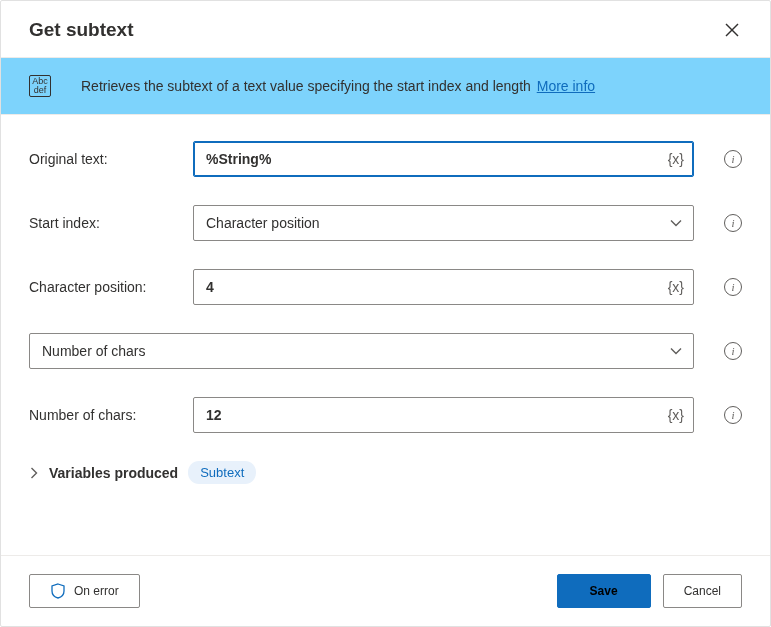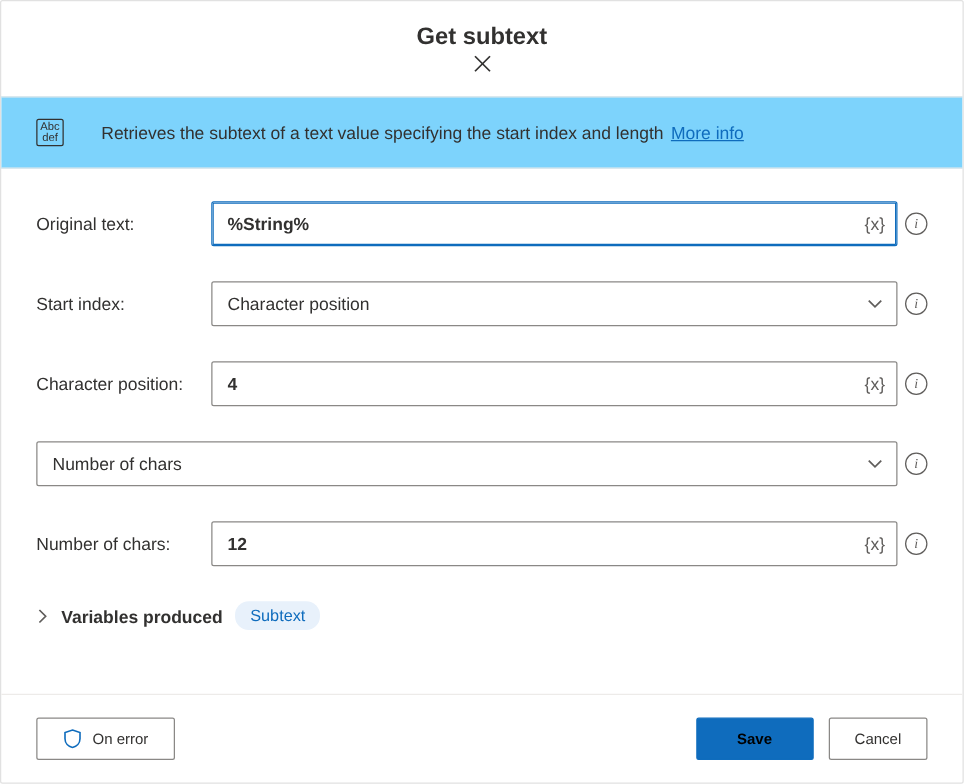--- a/index.html
+++ b/index.html
@@ -13,21 +13,20 @@
     display: flex;
     flex-direction: column;
     border: 1px solid #e1e1e1;
     border-radius: 2px;
   }
   .header {
     display: flex;
     justify-content: space-between;
     align-items: center;
     padding: 18px 28px 16px 28px;
-    flex-direction: column;
   }
   .title { font-size: 19px; font-weight: 600; }
   .close-btn { cursor: pointer; width:20px; height:20px; display:flex; align-items:center; justify-content:center; color:#323130; }
   .info-banner {
     background: #7dd3fc;
     padding: 17px 28px;
     display: flex;
     align-items: center;
     gap: 30px;
     font-size: 14px;
@@ -50,21 +49,21 @@
   .body {
     flex: 1;
     padding: 26px 28px 10px 28px;
     overflow: auto;
   }
   .section-title { font-size: 19px; font-weight: 400; margin-bottom: 26px; color:#323130; }
   .row {
     display: flex;
     align-items: center;
     margin-bottom: 28px;
-    gap: 0;
+    gap: 24px;
   }
   .row-label {
     width: 140px;
     font-size: 14px;
     color: #323130;
     flex-shrink:0;
   }
   .field-wrap {
     flex: 1;
     position: relative;

